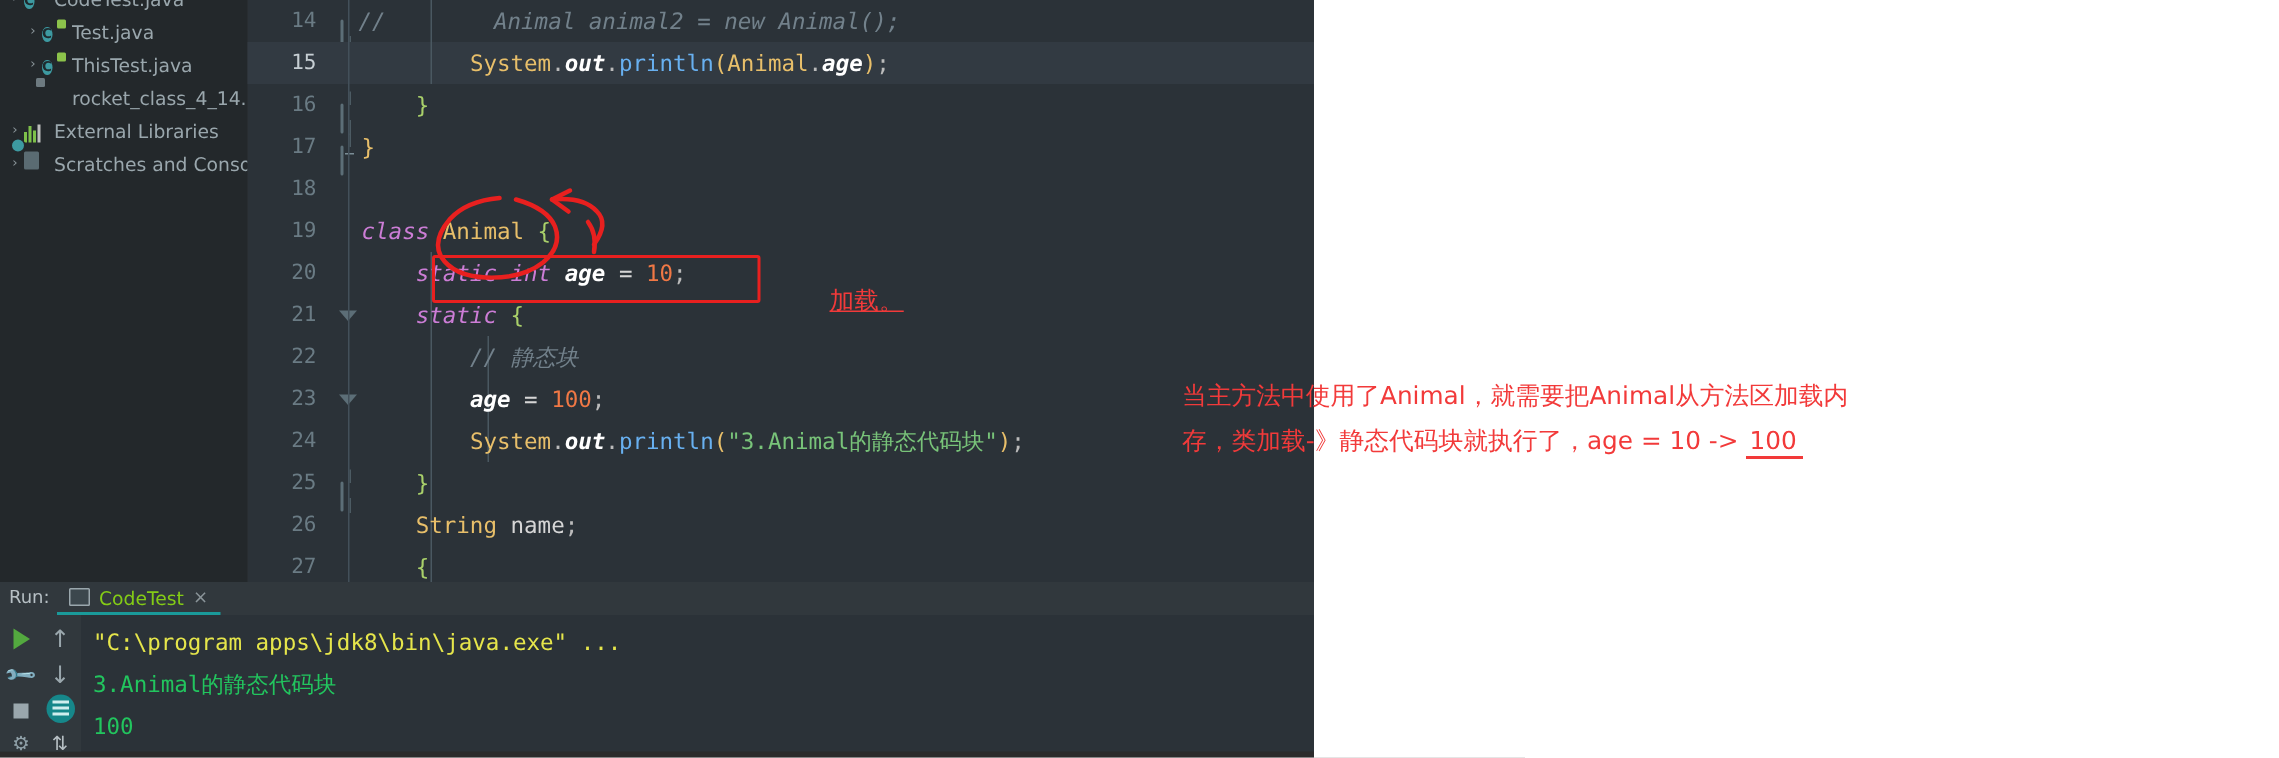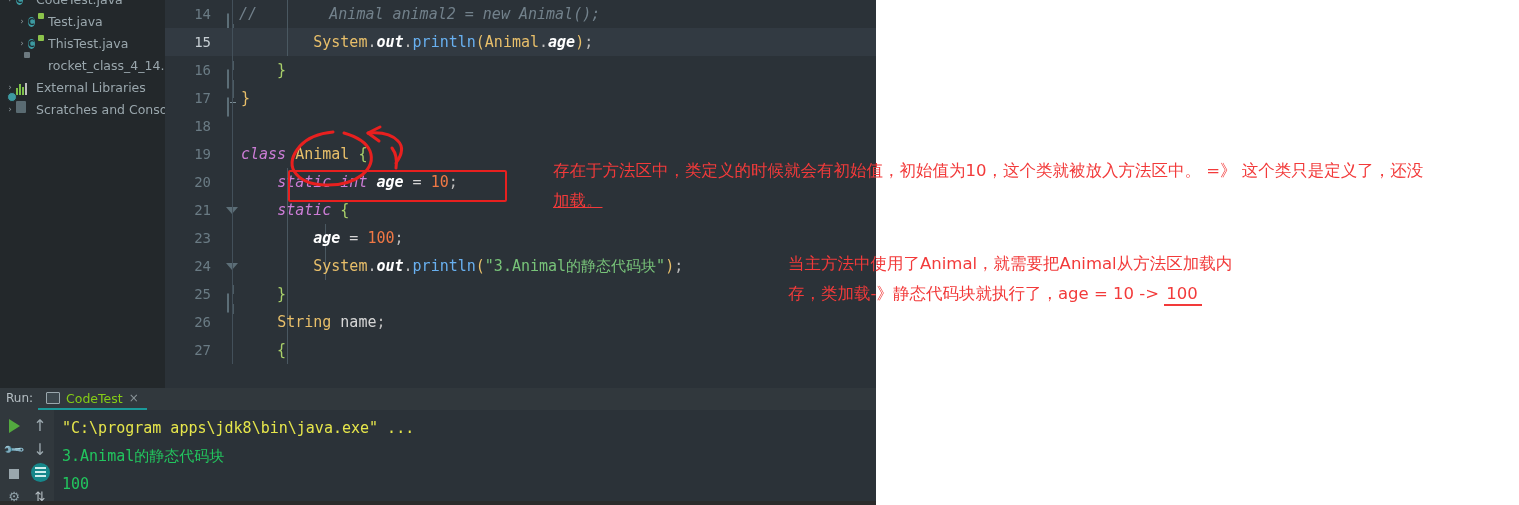--- a/index.html
+++ b/index.html
@@ -209,20 +209,27 @@
       <div class="code-line">
         <span class="ln">21</span>
         <span class="gutter-fold" style="left:61px;top:11px">
           <span style="display:block;width:0;height:0;border-left:6px solid transparent;border-right:6px solid transparent;border-top:7px solid #5c6e77;"></span>
         </span>
         <span class="gline"></span>
         <span class="indent-guide"></span>
         <span class="txt" style="left:76px"><span class="t-plain">    </span><span class="t-kw">static</span><span class="t-plain"> </span><span class="t-brace2">{</span></span>
       </div>
 
+      <div class="code-line">
+        <span class="ln">22</span>
+        <span class="gline"></span>
+        <span class="indent-guide"></span>
+        <span class="indent-guide" style="left:160px"></span>
+        <span class="txt t-cmt" style="left:76px">        <span>// 静态块</span></span>
+      </div>
 
       <div class="code-line">
         <span class="ln">23</span>
         <span class="gline"></span>
         <span class="indent-guide"></span>
         <span class="indent-guide" style="left:160px"></span>
         <span class="txt" style="left:76px"><span class="t-plain">        </span><span class="t-field">age</span><span class="t-plain"> = </span><span class="t-num">100</span><span class="t-punc">;</span></span>
       </div>
 
       <div class="code-line">
@@ -310,19 +317,18 @@
       <path d="M333 132 q-22 2 -33 14 q-12 14 -6 25 q8 13 30 14 q24 1 38 -10 q13 -11 8 -24 q-5 -12 -26 -18" fill="none" stroke="#e8201f" stroke-width="3" stroke-linecap="round"></path>
 
       <path d="M396 163 q10 -14 2 -22 q-9 -10 -30 -8" fill="none" stroke="#e8201f" stroke-width="3" stroke-linecap="round"></path>
       <path d="M368 133 l12 -6 M368 133 l11 8" fill="none" stroke="#e8201f" stroke-width="3" stroke-linecap="round"></path>
 
       <path d="M392 148 q6 8 4 20" fill="none" stroke="#e8201f" stroke-width="3" stroke-linecap="round"></path>
     </svg>
     <div class="anno-box" style="left:288px;top:170px;width:215px;height:28px;"></div>
   </div>
 
-  <div class="note" style="left:553px;top:156px;">存在于方法区中，类定义的时候就会有初始值，初始值为10，这个类就被放入方法区中。 =》 这个类只是定义了，还没</div>
   <div class="note" style="left:553px;top:186px;text-decoration:underline;">加载。</div>
 
   <div class="note" style="left:788px;top:249px;">当主方法中使用了Animal，就需要把Animal从方法区加载内</div>
   <div class="note" style="left:788px;top:279px;"><span>存，类加载-》静态代码块就执行了，age = 10 -&gt; </span><span class="uline">100</span></div>
 
 </div>
 
 </body></html>

